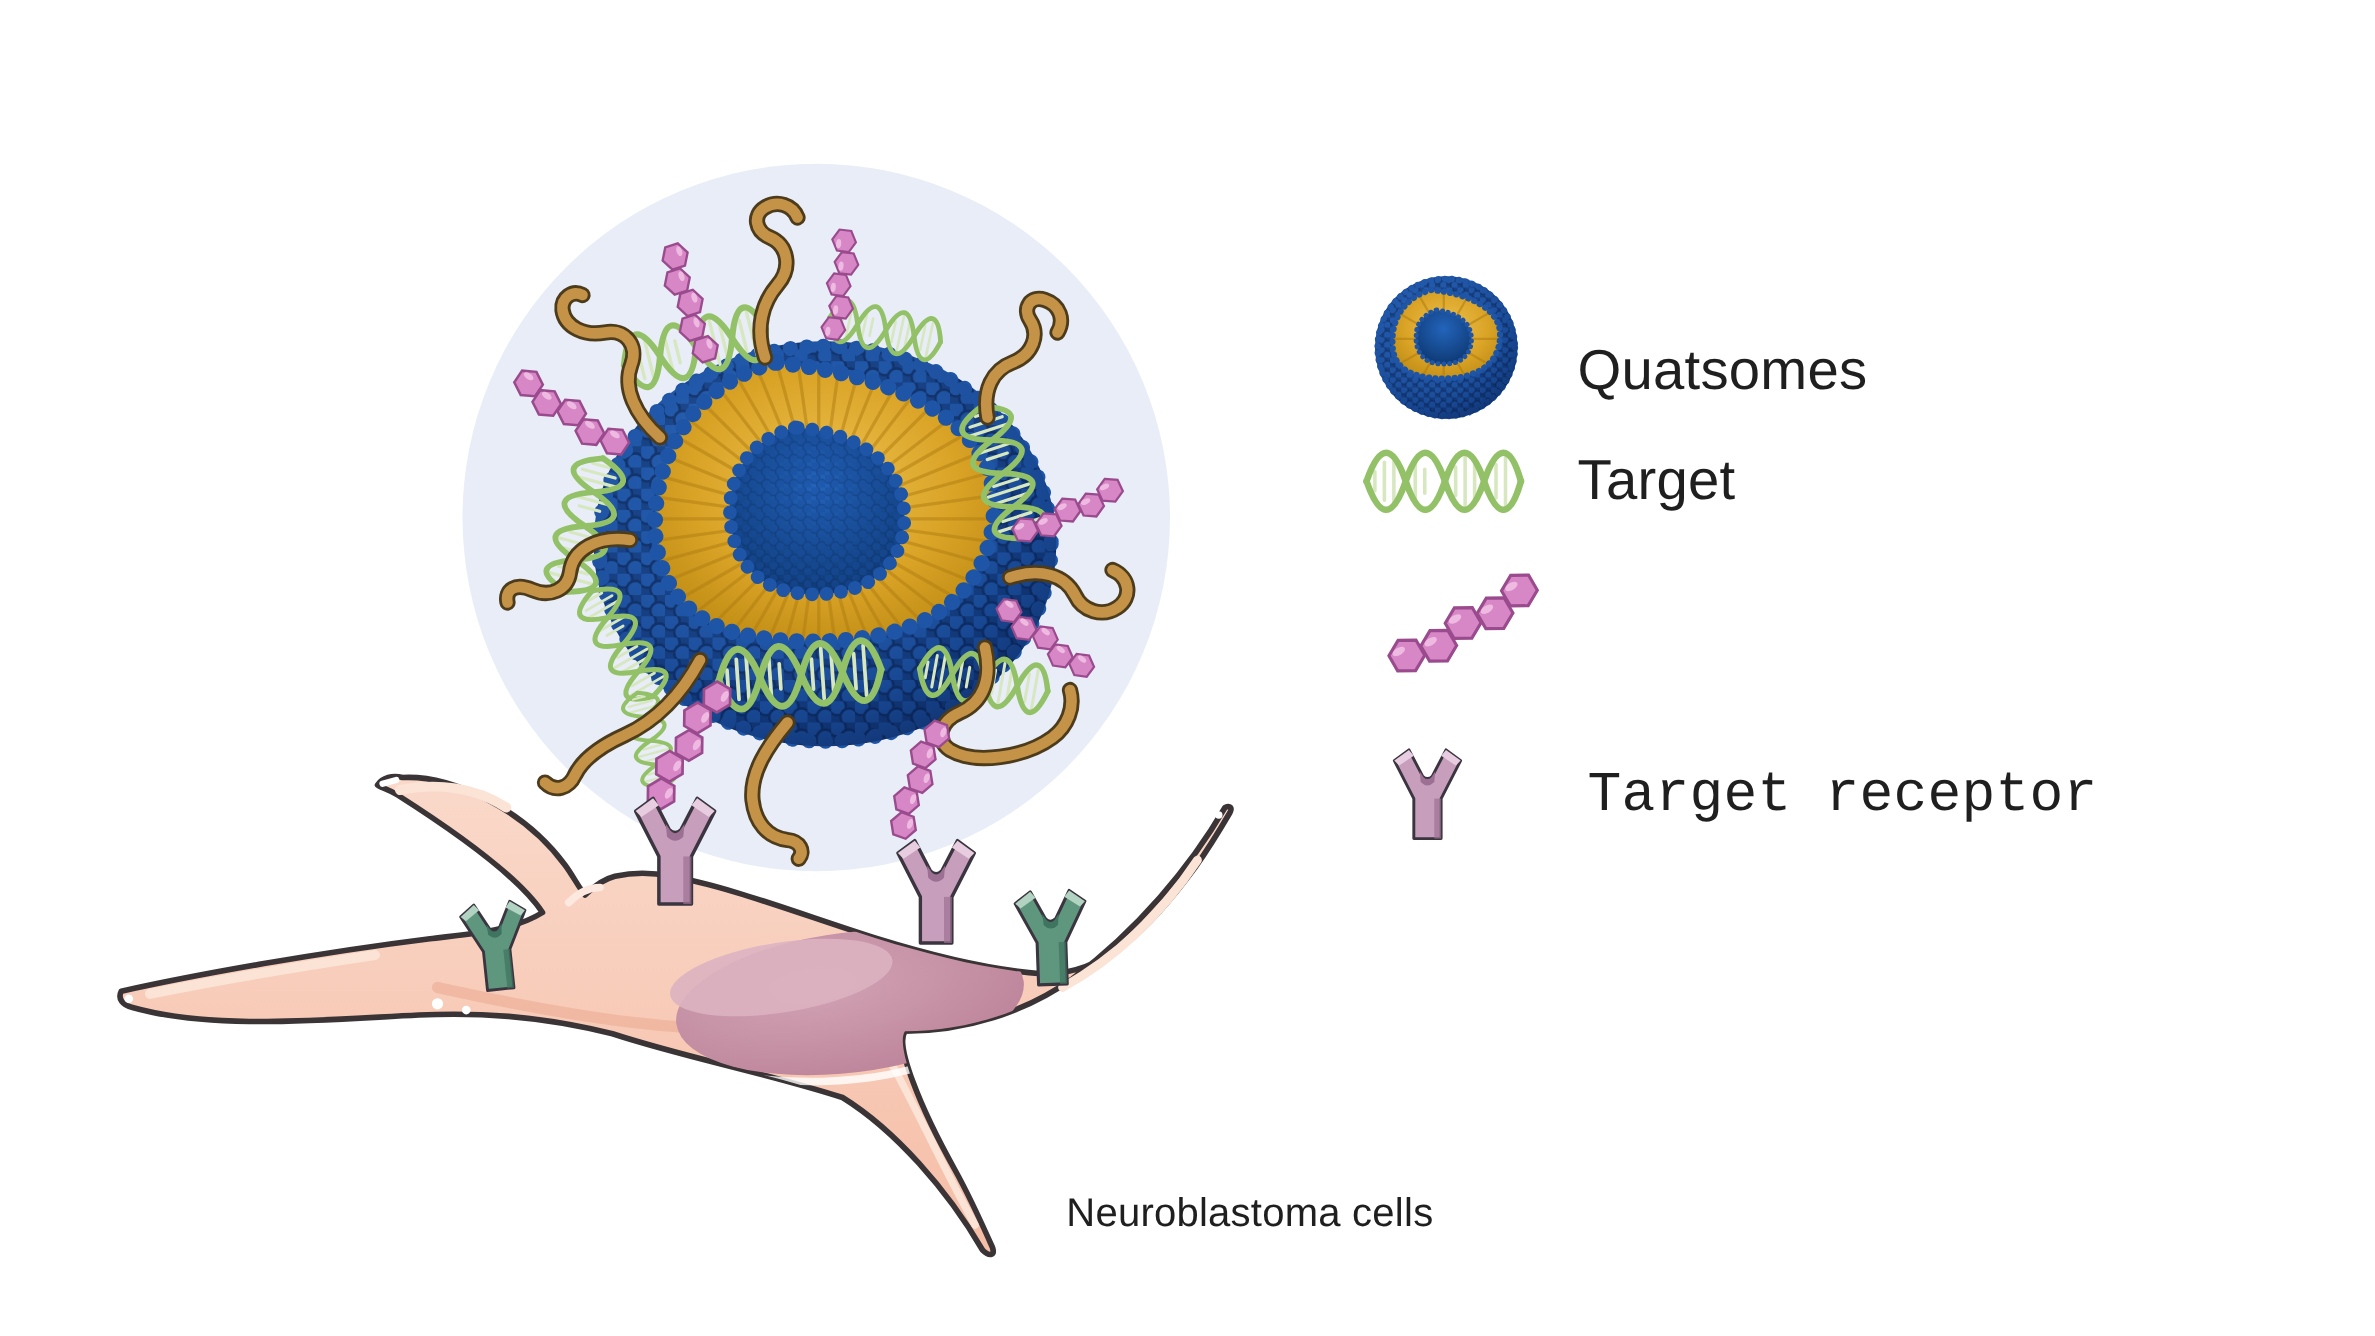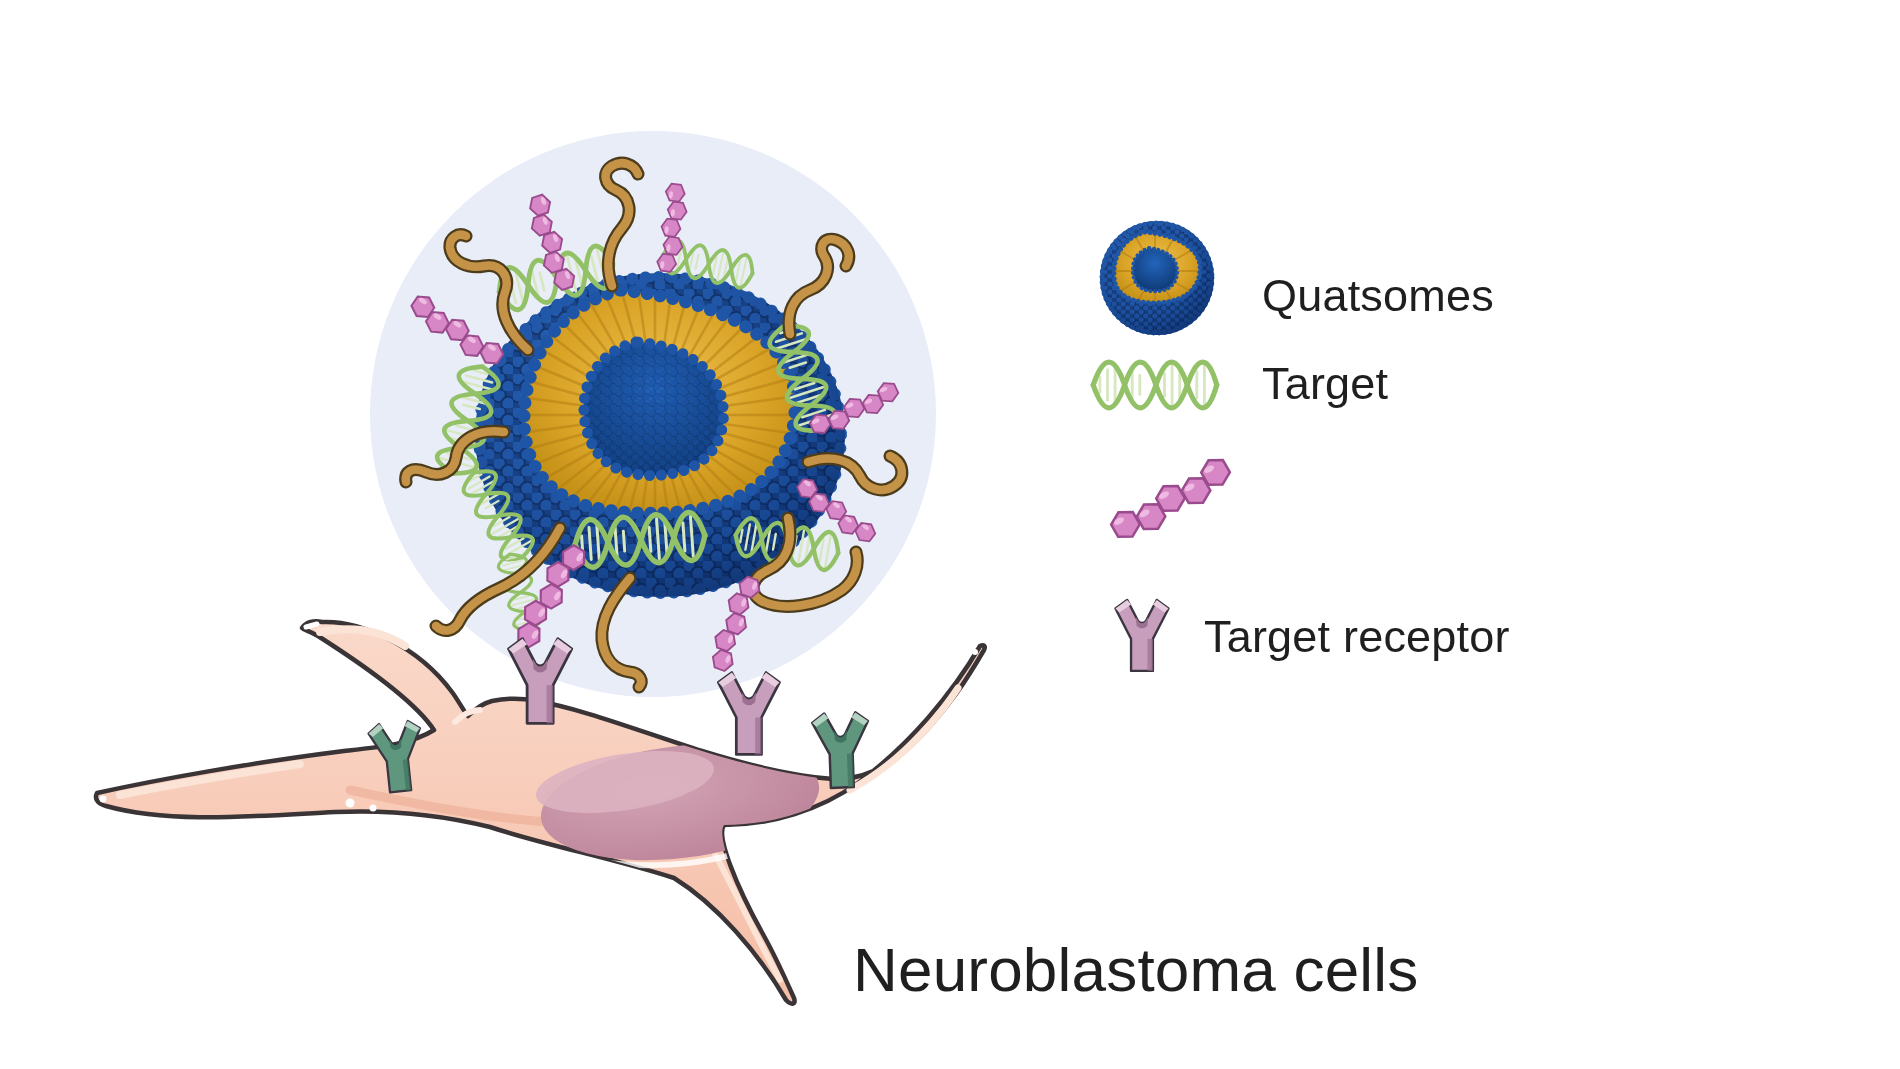--- a/index.html
+++ b/index.html
@@ -9,22 +9,22 @@
     font-family:"Liberation Sans", sans-serif;
   }
   .stage svg{position:absolute;left:0;top:0;}
   .txt{
     position:absolute;color:#1f1f1f;font-size:45px;line-height:52px;
     white-space:nowrap;letter-spacing:0.2px;
   }
   #lbl-quatsomes{left:1262px;top:240px;margin-top:30px;}
   #lbl-mirna{left:1262px;top:358px;}
   #lbl-targeting{left:1266px;top:476px;}
-  #lbl-receptor{left:1204px;top:611px;}
-  #lbl-cell{left:853px;top:944px;font-size:62px;}
+  #lbl-receptor{left:1270px;top:611px;font-family:Liberation Mono, monospace;}
+  #lbl-cell{left:853px;top:944px;font-size:32px;}
   
   .tanOutline{fill:none;stroke:#4d3c1c;stroke-width:13;stroke-linecap:round;}
   .tanCore{fill:none;stroke:#c59347;stroke-width:8.5;stroke-linecap:round;}
   .helixStrand{fill:none;stroke:#93c167;stroke-width:5.5;stroke-linecap:round;}
   .helixRung{stroke:#d7e7c0;stroke-width:3;stroke-linecap:round;}
   .hexBody{fill:#d787c5;stroke:#9a4b8d;stroke-width:2.5;}
   .hexHi{fill:#f2c3e6;opacity:.85;}
   .receptor-pink{--rfill:#c79ebc;--rshade:#9c7092;--rlight:#e8cde0;}
   .receptor-green{--rfill:#5f977e;--rshade:#3f7460;--rlight:#b2d2c2;}
   .r-sil{fill:var(--rfill);stroke:#3b3540;stroke-width:3;stroke-linejoin:round;}

